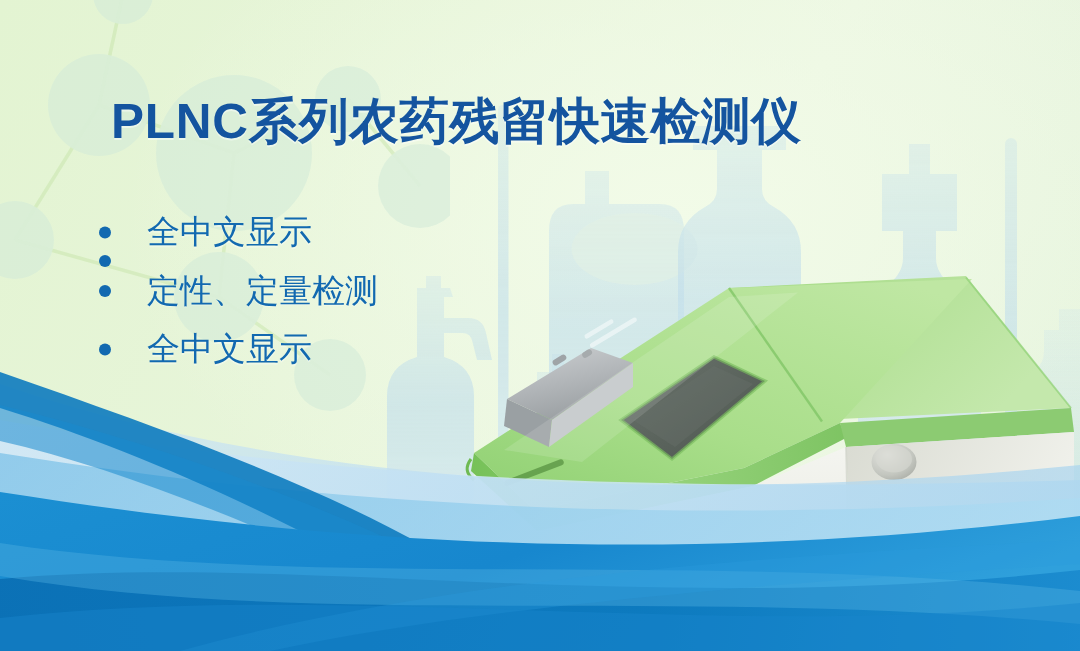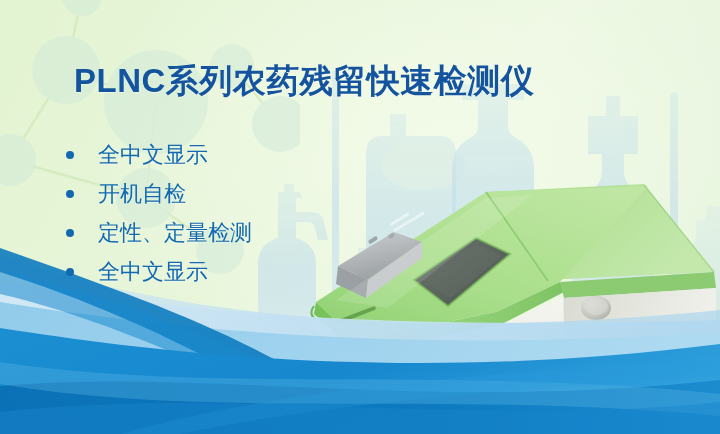--- a/index.html
+++ b/index.html
@@ -269,21 +269,20 @@
 
   <div class="title">PLNC系列农药残留快速检测仪</div>
 
   <ul class="bullets">
     <li>
       <span class="dot"></span>
       <span>全中文显示</span>
     </li>
     <li>
       <span class="dot"></span>
-      <span>开机自检</span>
     </li>
     <li>
       <span class="dot"></span>
       <span>定性、定量检测</span>
     </li>
     <li>
       <span class="dot"></span>
       <span>全中文显示</span>
     </li>
   </ul>

